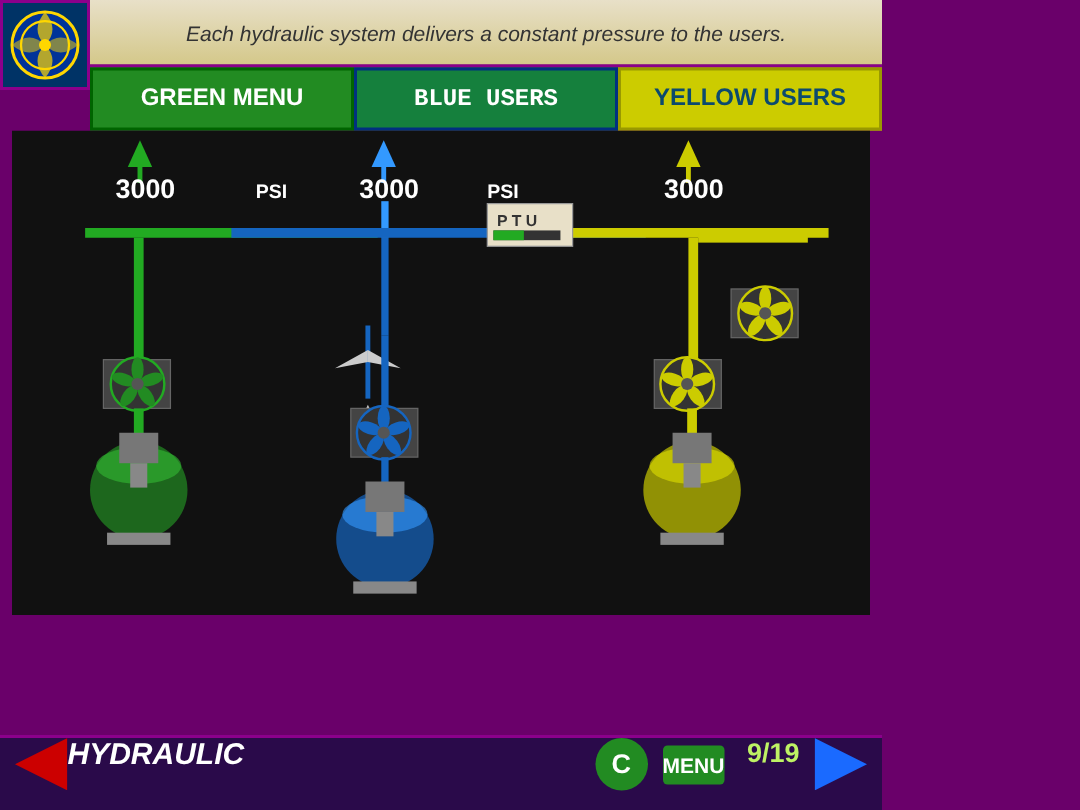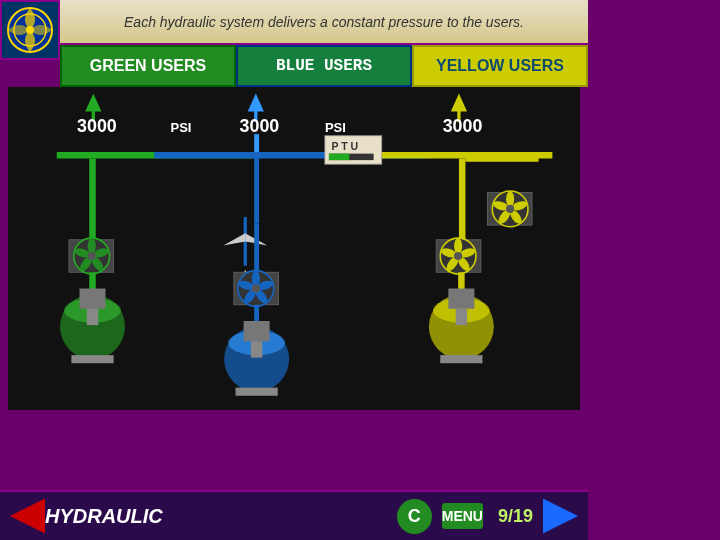--- a/index.html
+++ b/index.html
@@ -101,21 +101,21 @@
     
     .bottom-bar {
       position: absolute;
       bottom: 0;
       left: 0;
       right: 0;
       height: 50px;
       background: #2a0a4a;
       border-top: 2px solid #8b008b;
       display: flex;
-      align-items: center;
+      align-items: flex-start;
       padding: 0 10px;
       margin-top: 44px;
     }
 
     .hydraulic-label {
       color: white;
       font-size: 20px;
       font-weight: bold;
       font-style: italic;
       flex: 1;
@@ -208,21 +208,21 @@
       <circle cx="25" cy="25" r="4" fill="#ffd700"></circle>
     </svg>
   </div>
 
   <div class="top-banner">
     <span class="top-banner-text">Each hydraulic system delivers a constant pressure to the users.</span>
   </div>
 
   <div class="user-labels">
     <div class="user-label green-label">
-      <span>GREEN USERS</span>
+      <span>GREEN MENU</span>
     </div>
     <div class="user-label blue-label">
       <span>BLUE USERS</span>
     </div>
     <div class="user-label yellow-label">
       <span>YELLOW USERS</span>
     </div>
   </div>
 
   <svg class="diagram-svg" viewBox="0 0 704 398" xmlns="http://www.w3.org/2000/svg">

